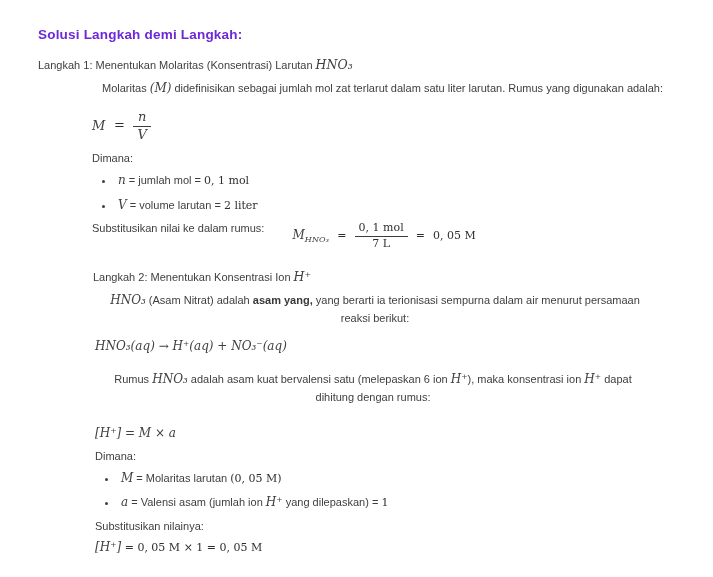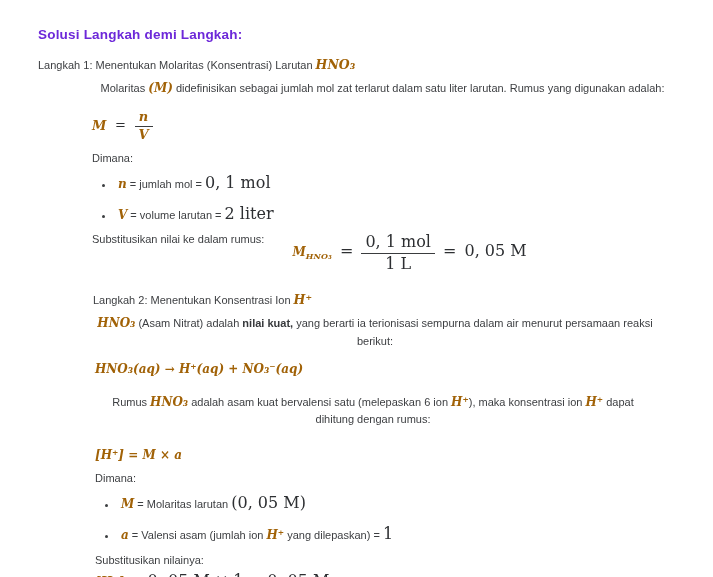--- a/index.html
+++ b/index.html
@@ -40,27 +40,26 @@
   .wrap-limit-1 { max-width: 560px; }
   .wrap-limit-2 { max-width: 556px; }
 
   .bold-sans { font-weight: 700; color: #37393c; }
 
   
   .math {
     font-family: "DejaVu Serif", serif;
     font-style: italic;
     font-size: 12px;
-    color: #a16207;
-    font-weight: bold;
+    color: #404040;
   }
   .math-rm {
     font-family: "DejaVu Serif", serif;
     font-style: normal;
-    font-size: 16px;
+    font-size: 11px;
     color: #2d2f32;
   }
   .step-heading .math, .step-heading .math-rm { font-size: 12.5px; }
 
   .formula-block {
     margin: 12px 0 10px;
     font-size: 13px;
   }
   .formula-block .math, .formula-block .math-rm { font-size: 13px; }
 
@@ -147,37 +146,37 @@
         </li>
       </ul>
 
       <div class="inline-formula-row">
         <span class="label">Substitusikan nilai ke dalam rumus:</span>
         <span>
           <span class="math">M</span><sub class="sub-script math">HNO₃</sub>
           <span class="math-rm eq-sign">=</span>
           <span class="frac">
             <span class="frac-num math-rm">0, 1 mol</span>
-            <span class="frac-den math-rm">1 L</span>
+            <span class="frac-den math-rm">7 L</span>
           </span>
           <span class="math-rm eq-sign">=</span>
           <span class="math-rm">0, 05 M</span>
         </span>
       </div>
     </div>
   </section>
 
   <section class="step step2">
     <div class="step-heading">
       <span>Langkah 2: Menentukan Konsentrasi Ion </span><span class="math">H⁺</span>
     </div>
 
     <div class="indent">
       <p class="body-text wrap-limit-1">
-        <span class="math">HNO₃</span><span> (Asam Nitrat) adalah </span><span class="bold-sans">nilai kuat,</span><span> yang berarti ia terionisasi sempurna dalam air menurut persamaan reaksi berikut:</span>
+        <span class="math">HNO₃</span><span> (Asam Nitrat) adalah </span><span class="bold-sans">asam yang,</span><span> yang berarti ia terionisasi sempurna dalam air menurut persamaan reaksi berikut:</span>
       </p>
 
       <div class="equation-line">
         <span class="math">HNO₃(aq) → H⁺(aq) + NO₃⁻(aq)</span>
       </div>
 
       <p class="body-text wrap-limit-2">
         <span>Rumus </span><span class="math">HNO₃</span><span> adalah asam kuat bervalensi satu (melepaskan 6 ion </span><span class="math">H⁺</span><span>), maka konsentrasi ion </span><span class="math">H⁺</span><span> dapat dihitung dengan rumus:</span>
       </p>
 

